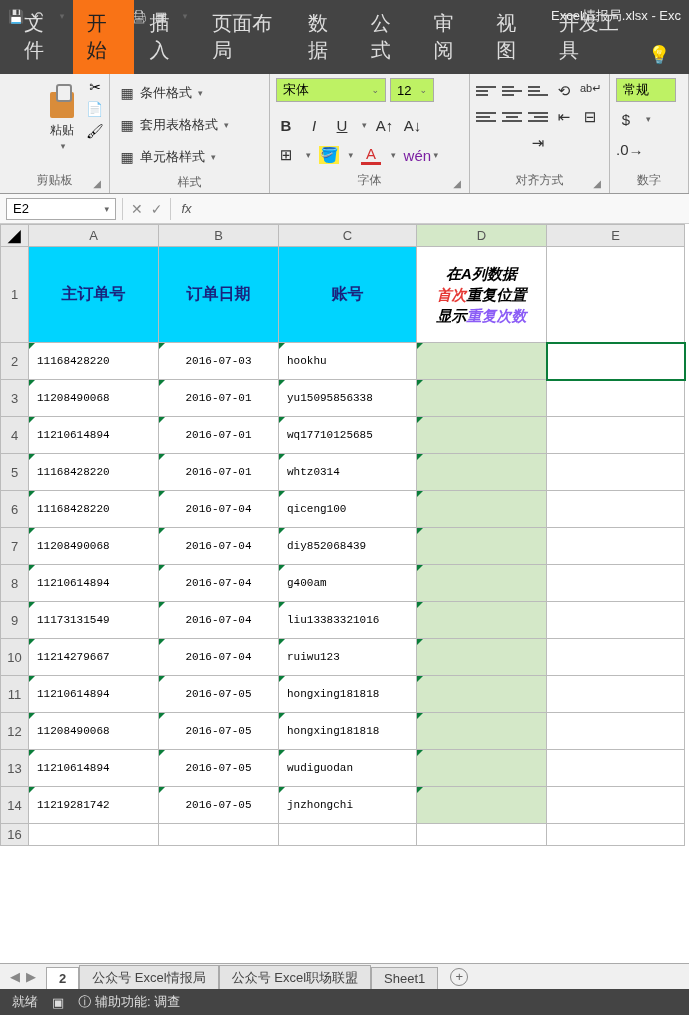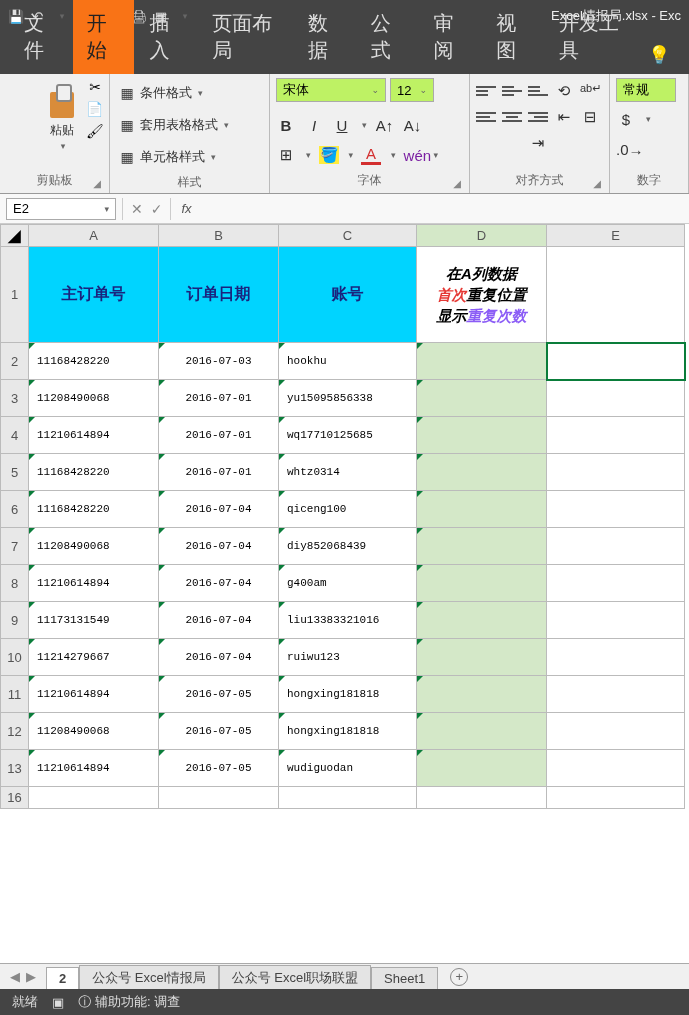--- a/index.html
+++ b/index.html
@@ -370,20 +370,28 @@
           <td class=""></td>
         </tr>
         <tr>
           <th class="rowhdr">13</th>
           <td class="data-cell col-a">11210614894</td>
           <td class="data-cell col-b">2016-07-05</td>
           <td class="data-cell col-c">wudiguodan</td>
           <td class="data-cell col-d"></td>
           <td class=""></td>
         </tr>
+        <tr>
+          <th class="rowhdr">14</th>
+          <td class="data-cell col-a">11219281742</td>
+          <td class="data-cell col-b">2016-07-05</td>
+          <td class="data-cell col-c">jnzhongchi</td>
+          <td class="data-cell col-d"></td>
+          <td class=""></td>
+        </tr>
       </tbody>
   <tbody>
         <tr>
     <th class="rowhdr">16</th>
     <td class="col-a" style="height:22px"></td>
     <td class="col-b"></td>
     <td class="col-c"></td>
     <td></td>
     <td></td>
   </tr>

